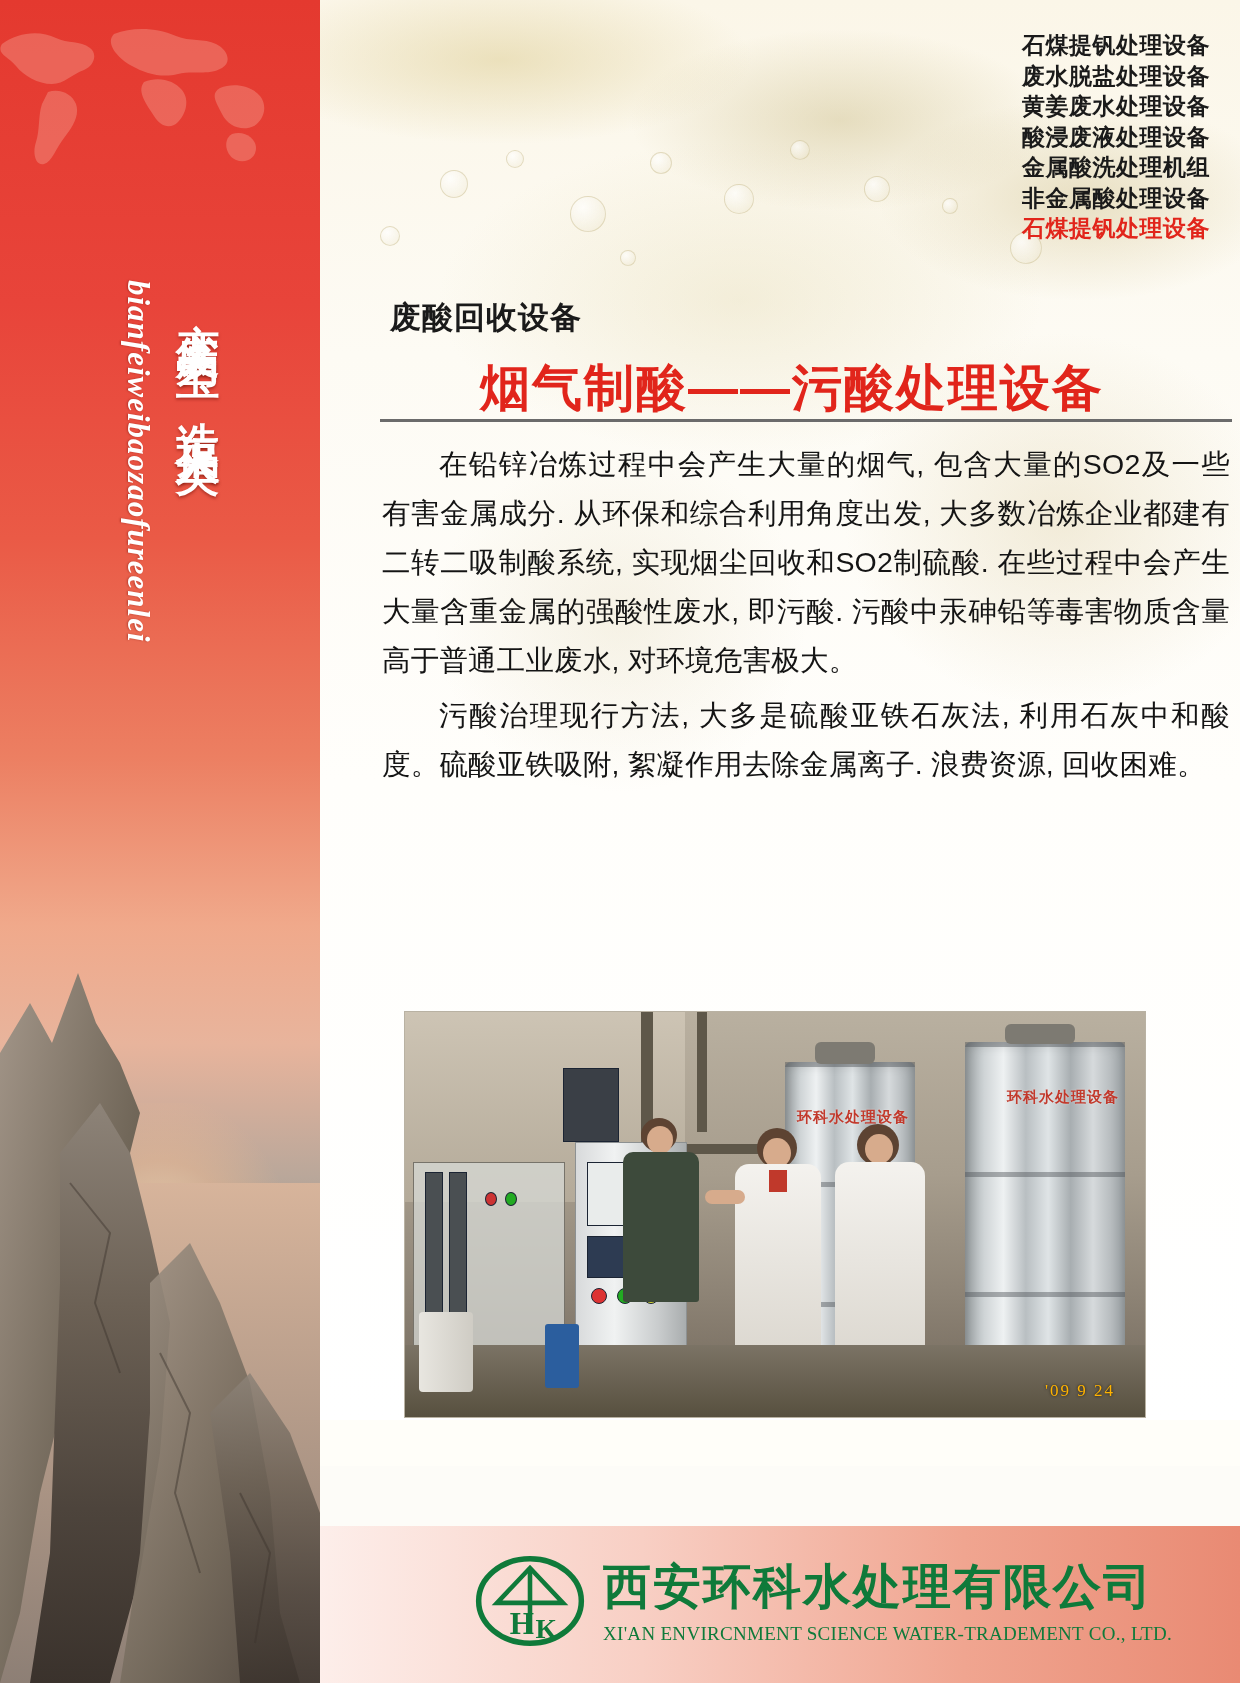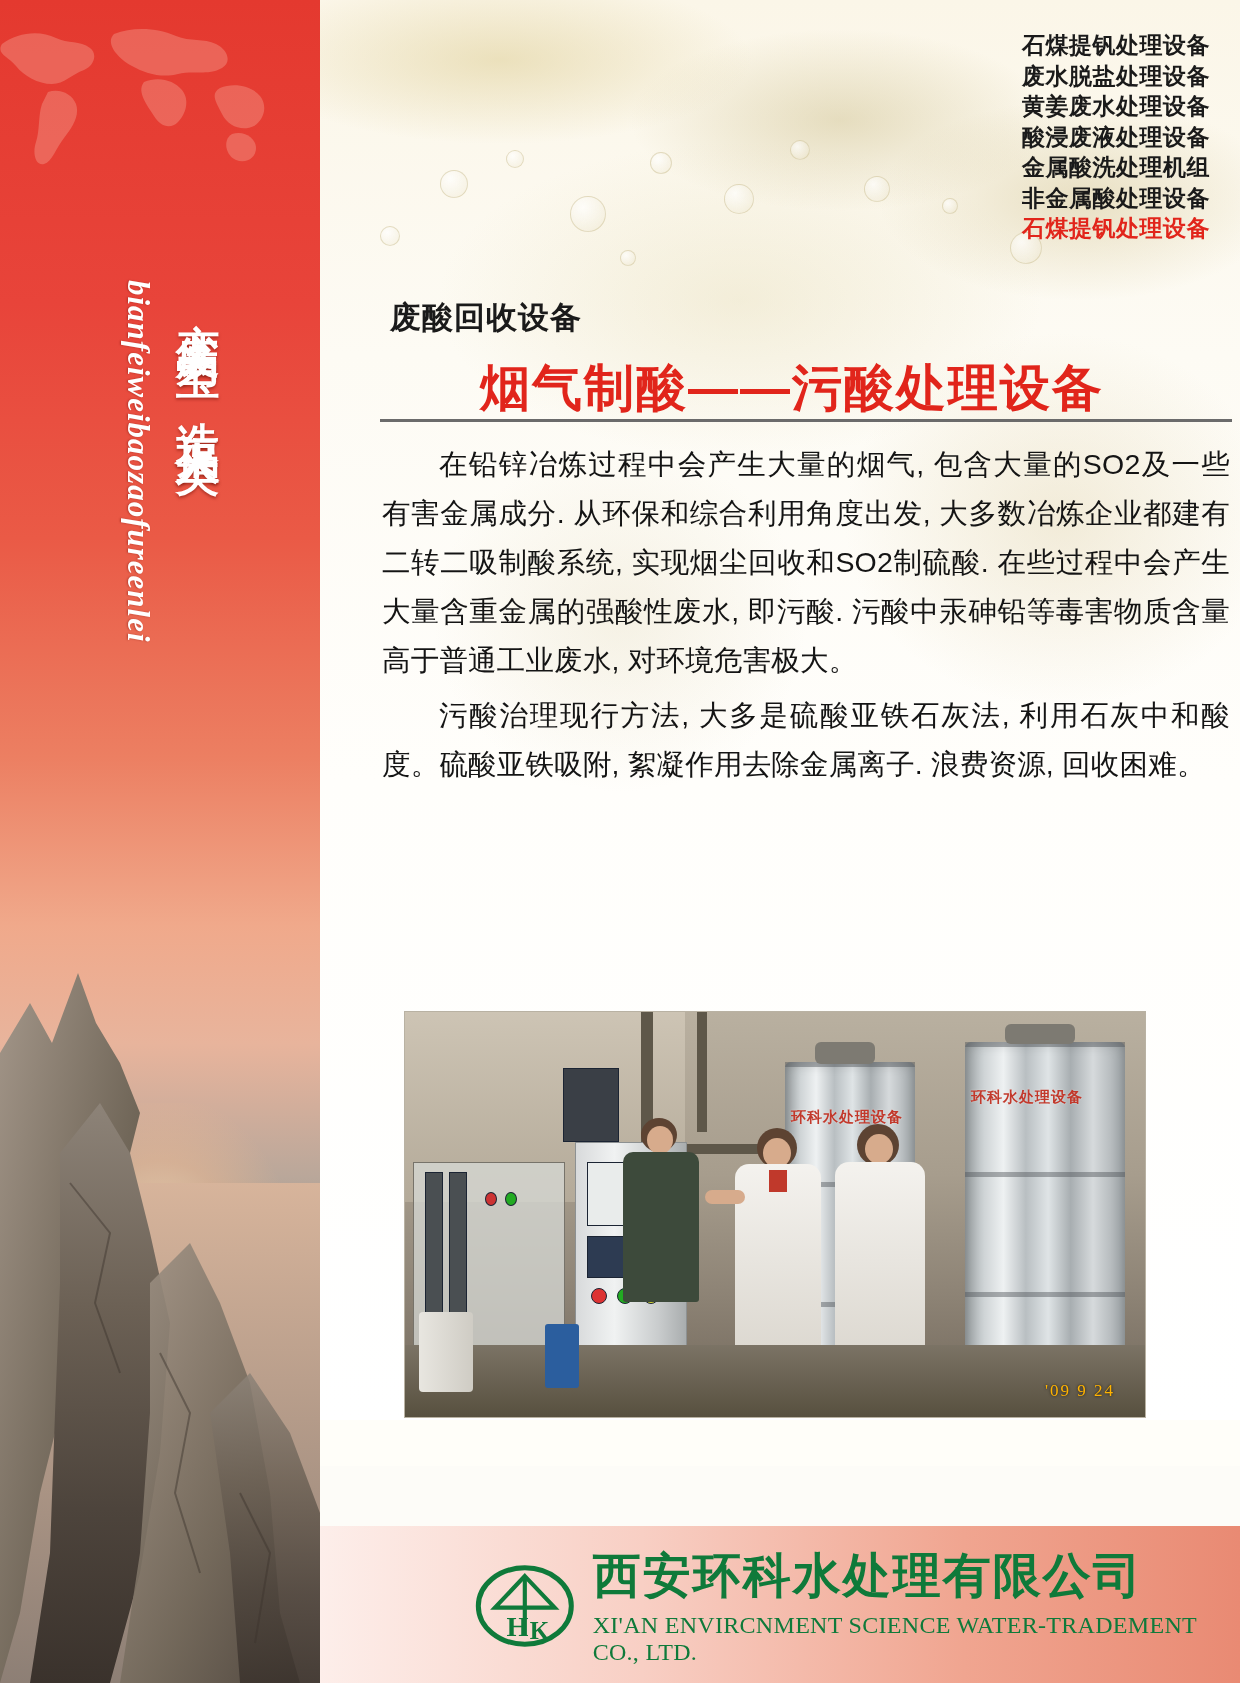--- a/index.html
+++ b/index.html
@@ -231,21 +231,21 @@
       #dfe4e6 52%, #a8aeb1 66%, #d6dadc 80%, #9fa5a8 100%);
     border-radius: 6px 6px 2px 2px;
     box-shadow: inset 0 0 14px rgba(0,0,0,0.25);
   }
   .ph-tank .band {
     position: absolute; left: 0; right: 0; height: 5px;
     background: rgba(80,85,88,0.45);
   }
   .ph-tank .redtext {
     position: absolute; left: 6px; right: 6px; top: 46px;
-    color: #c2392c; font-size: 15px; text-align: left; font-weight: bold;
+    color: #c2392c; font-size: 15px; text-align: right; font-weight: bold;
     text-shadow: 0 0 2px rgba(255,255,255,0.5);
     letter-spacing: 1px;
   }
   .ph-cab {
     position: absolute;
     background: linear-gradient(to right,#d8dadb,#f0f2f2 35%,#c9cccd 75%,#a9adae);
     border: 1px solid #8d9192;
   }
   .ph-panel {
     position: absolute;
@@ -322,21 +322,21 @@
   .company-cn {
     font-family: "Liberation Sans", sans-serif;
     font-weight: bold;
     font-size: 48px;
     color: #0f7a3a;
     letter-spacing: 2px;
     line-height: 60px;
   }
   .company-en {
     font-family: "Liberation Serif", serif;
-    font-size: 24px;
+    font-size: 19px;
     color: #0f7a3a;
     letter-spacing: 0.3px;
     margin-top: 6px;
   }
 </style>
 </head>
 <body>
 
 <div class="page">
 

